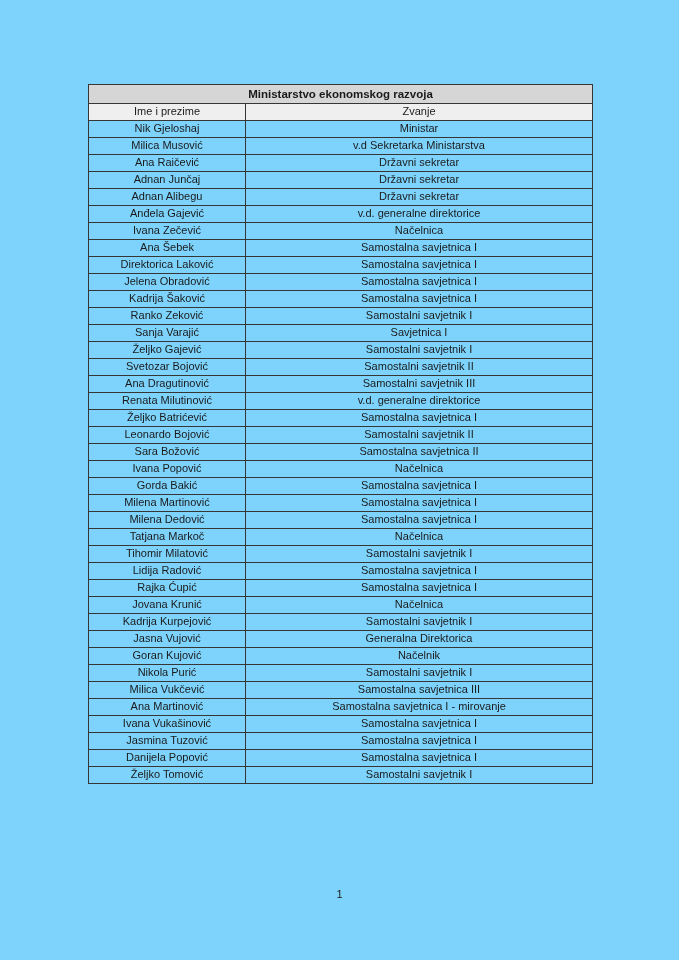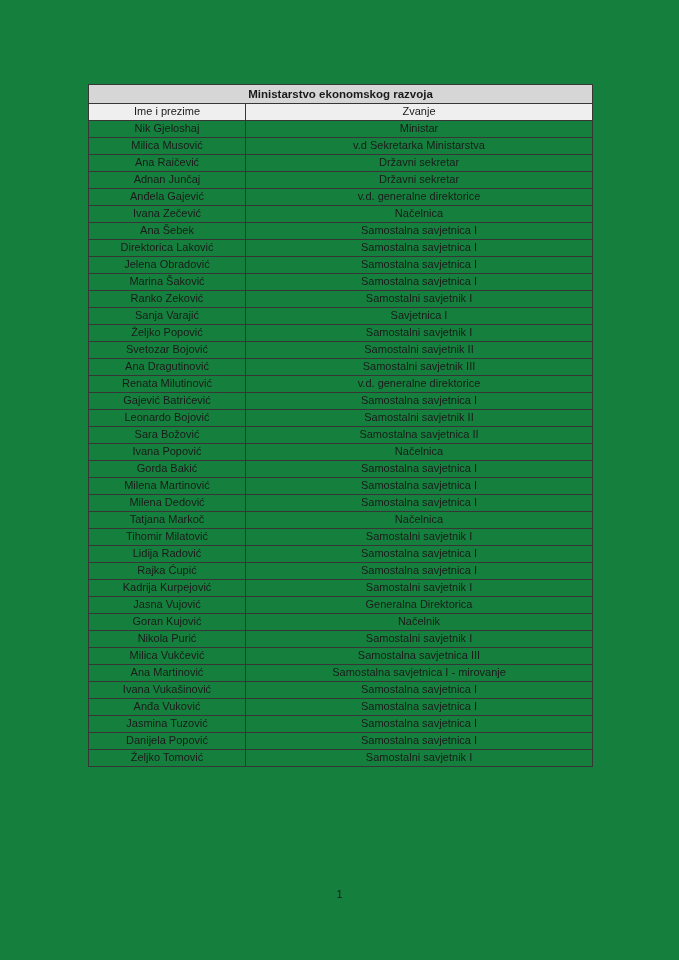--- a/index.html
+++ b/index.html
@@ -7,21 +7,21 @@
     --header-bg:#efefef;
     --border:#363636;
     --text:#1a1a1a;
   }
   html,body{margin:0;padding:0;}
   body{
     width:679px;height:960px;background:#ffffff;
     font-family:"Liberation Sans","DejaVu Sans",sans-serif;
     color:var(--text);
   }
-  .page{position:relative;width:679px;height:960px;background:#15803d;overflow:hidden;}
+  .page{position:relative;width:679px;height:960px;background:#7dd3fc;overflow:hidden;}
   table.staff{
     position:absolute;left:88px;top:84px;width:504px;
     border-collapse:collapse;table-layout:fixed;
   }
   table.staff col.c-name{width:157px;}
   table.staff col.c-title{width:347px;}
   table.staff th,table.staff td{
     border:1px solid var(--border);
     height:16px;
     padding:0 2px;
@@ -77,69 +77,73 @@
         </tr>
         <tr>
           <td>Ana Raičević</td>
           <td>Državni sekretar</td>
         </tr>
         <tr>
           <td>Adnan Junčaj</td>
           <td>Državni sekretar</td>
         </tr>
         <tr>
+          <td>Adnan Alibegu</td>
+          <td>Državni sekretar</td>
+        </tr>
+        <tr>
           <td>Anđela Gajević</td>
           <td>v.d. generalne direktorice</td>
         </tr>
         <tr>
           <td>Ivana Zečević</td>
           <td>Načelnica</td>
         </tr>
         <tr>
           <td>Ana Šebek</td>
           <td>Samostalna savjetnica I</td>
         </tr>
         <tr>
           <td>Direktorica Laković</td>
           <td>Samostalna savjetnica I</td>
         </tr>
         <tr>
           <td>Jelena Obradović</td>
           <td>Samostalna savjetnica I</td>
         </tr>
         <tr>
-          <td>Marina Šaković</td>
+          <td>Kadrija Šaković</td>
           <td>Samostalna savjetnica I</td>
         </tr>
         <tr>
           <td>Ranko Zeković</td>
           <td>Samostalni savjetnik I</td>
         </tr>
         <tr>
           <td>Sanja Varajić</td>
           <td>Savjetnica I</td>
         </tr>
         <tr>
-          <td>Željko Popović</td>
+          <td>Željko Gajević</td>
           <td>Samostalni savjetnik I</td>
         </tr>
         <tr>
           <td>Svetozar Bojović</td>
           <td>Samostalni savjetnik II</td>
         </tr>
         <tr>
           <td>Ana Dragutinović</td>
           <td>Samostalni savjetnik III</td>
         </tr>
         <tr>
           <td>Renata Milutinović</td>
           <td>v.d. generalne direktorice</td>
         </tr>
         <tr>
-          <td>Gajević Batrićević</td>
+          <td>Željko Batrićević</td>
           <td>Samostalna savjetnica I</td>
         </tr>
         <tr>
           <td>Leonardo Bojović</td>
           <td>Samostalni savjetnik II</td>
         </tr>
         <tr>
           <td>Sara Božović</td>
           <td>Samostalna savjetnica II</td>
         </tr>
@@ -169,20 +173,24 @@
         </tr>
         <tr>
           <td>Lidija Radović</td>
           <td>Samostalna savjetnica I</td>
         </tr>
         <tr>
           <td>Rajka Ćupić</td>
           <td>Samostalna savjetnica I</td>
         </tr>
         <tr>
+          <td>Jovana Krunić</td>
+          <td>Načelnica</td>
+        </tr>
+        <tr>
           <td>Kadrija Kurpejović</td>
           <td>Samostalni savjetnik I</td>
         </tr>
         <tr>
           <td>Jasna Vujović</td>
           <td>Generalna Direktorica</td>
         </tr>
         <tr>
           <td>Goran Kujović</td>
           <td>Načelnik</td>
@@ -194,24 +202,20 @@
         <tr>
           <td>Milica Vukčević</td>
           <td>Samostalna savjetnica III</td>
         </tr>
         <tr>
           <td>Ana Martinović</td>
           <td>Samostalna savjetnica I - mirovanje</td>
         </tr>
         <tr>
           <td>Ivana Vukašinović</td>
-          <td>Samostalna savjetnica I</td>
-        </tr>
-        <tr>
-          <td>Anđa Vuković</td>
           <td>Samostalna savjetnica I</td>
         </tr>
         <tr>
           <td>Jasmina Tuzović</td>
           <td>Samostalna savjetnica I</td>
         </tr>
         <tr>
           <td>Danijela Popović</td>
           <td>Samostalna savjetnica I</td>
         </tr>

